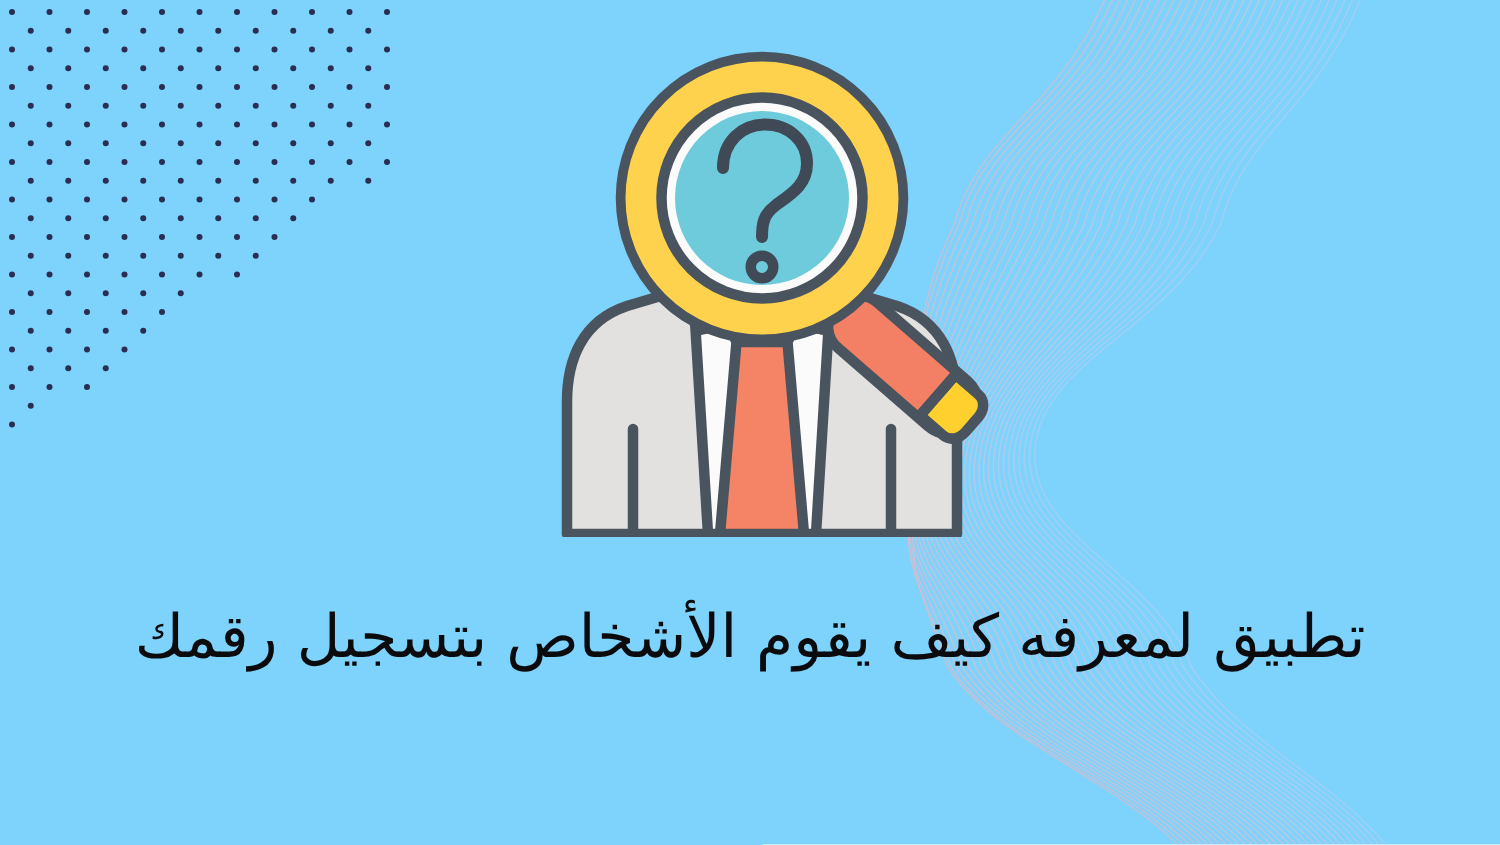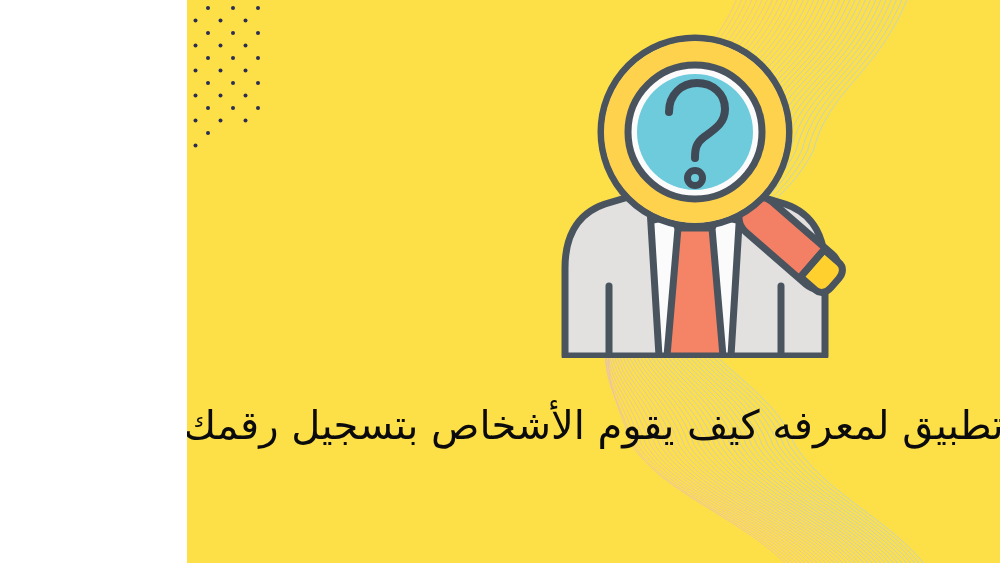--- a/index.html
+++ b/index.html
@@ -3,24 +3,24 @@
 <meta charset="utf-8">
 <title>App Promo Banner</title>
 <style>
   html, body {
     margin: 0;
     padding: 0;
     background: #ffffff;
   }
   #stage {
     position: relative;
-    width: 813px;
+    width: 1000px;
     height: 563px;
     overflow: hidden;
-    background: #fde047;
+    background: #7dd3fc;
     font-family: "DejaVu Sans", "Liberation Sans", sans-serif;
   }
 
   
   .bg-layer {
     position: absolute;
     inset: 0;
     width: 1000px;
     height: 563px;
     pointer-events: none;

